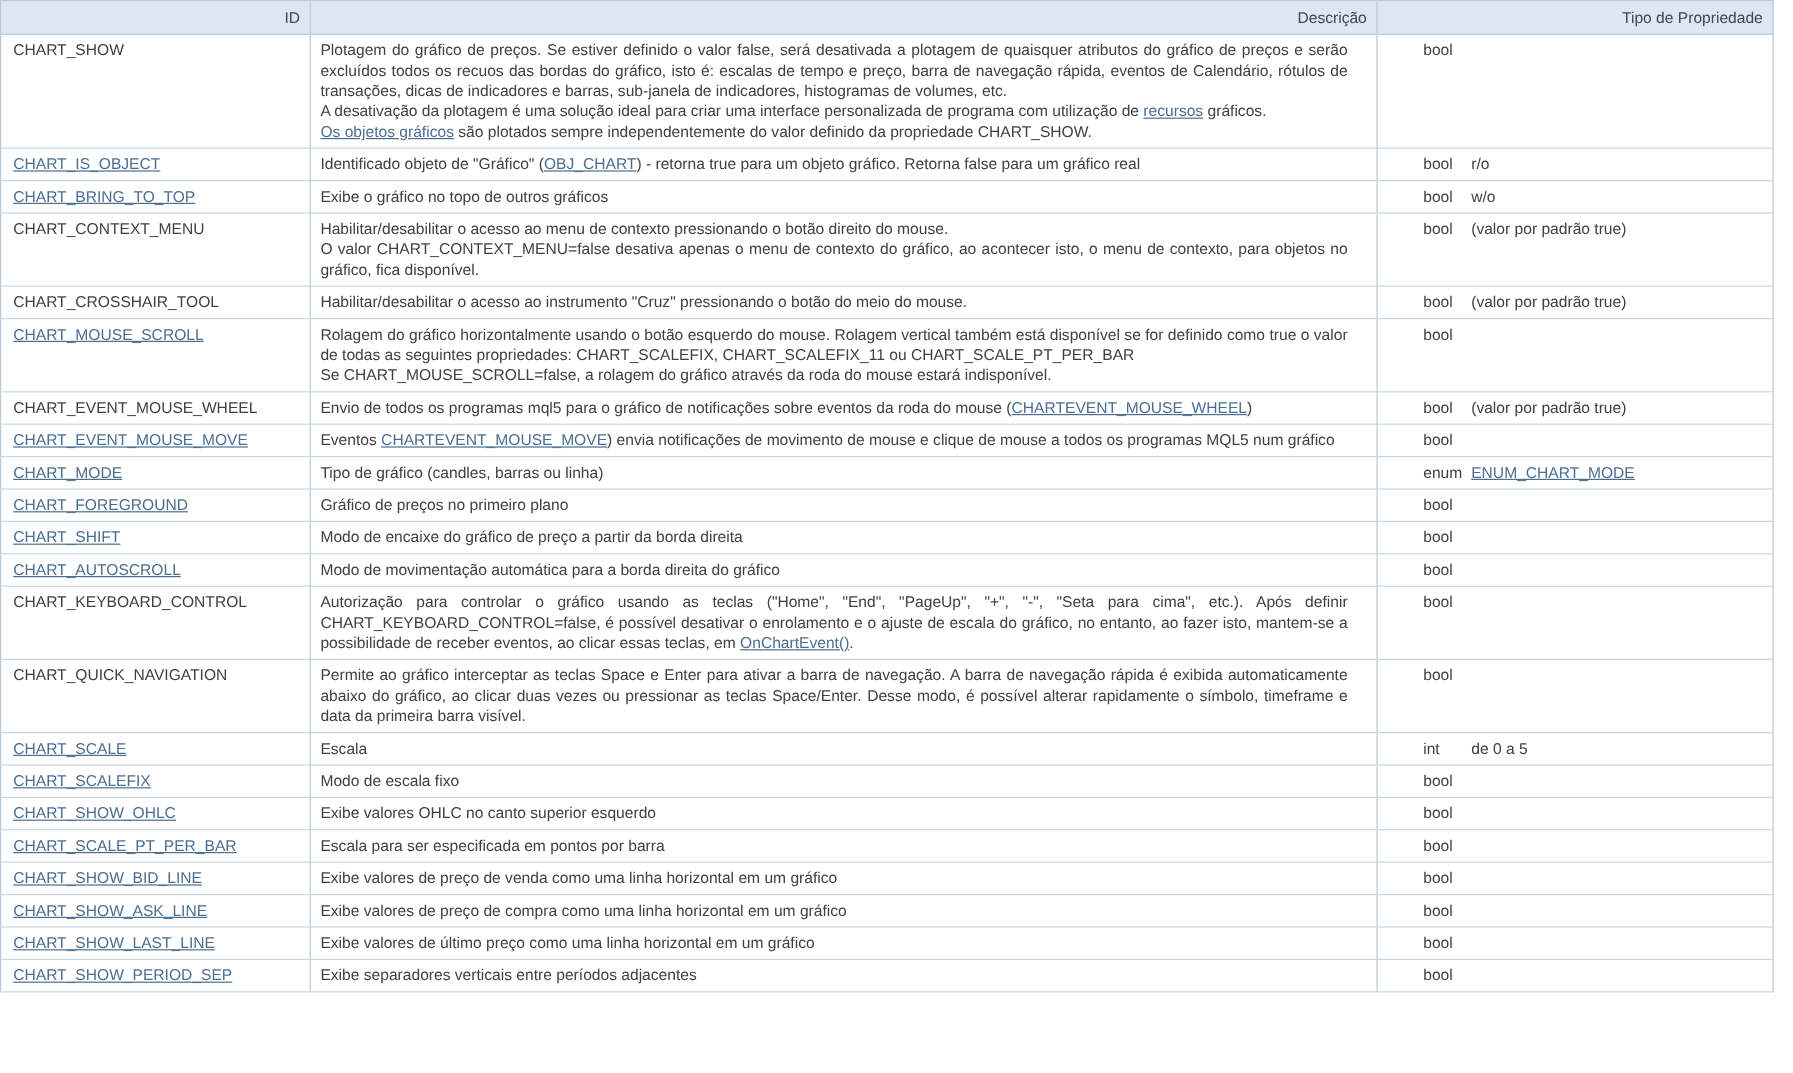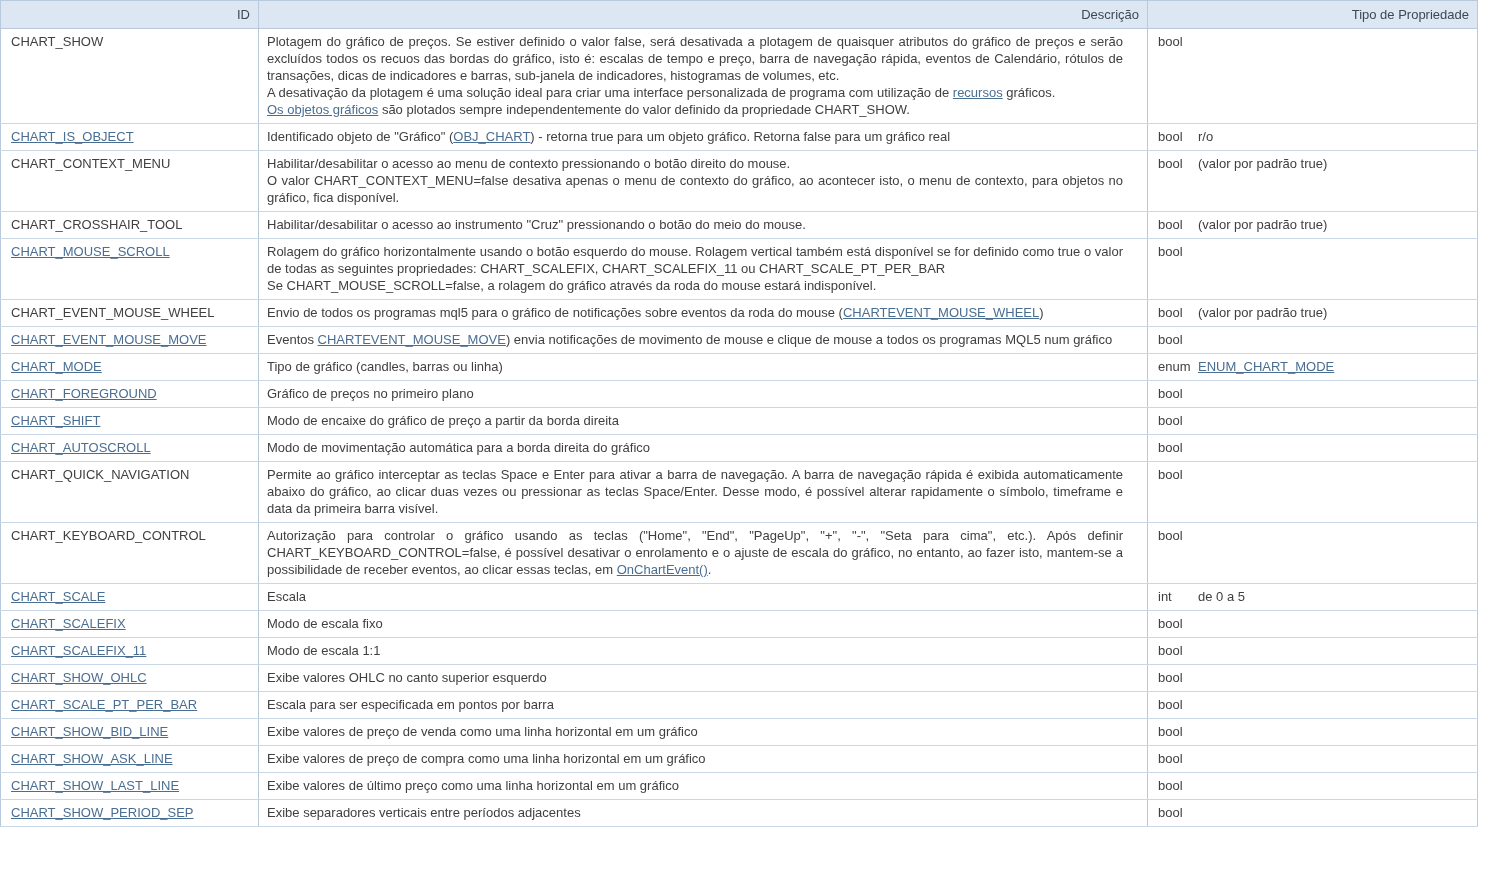--- a/index.html
+++ b/index.html
@@ -36,21 +36,21 @@
     vertical-align:top;
     padding:4px 10px 5px 10px;
     border-left:1px solid var(--border-vert);
     border-right:1px solid var(--border-vert);
     border-top:1px solid var(--border-horiz);
     border-bottom:1px solid var(--border-horiz);
   }
   td.cell-desc{padding:4px 24px 5px 8px;}
   td.cell-desc .para{text-align:justify;}
   a{color:var(--link);text-decoration:underline;cursor:pointer;}
-  .ptype{display:inline-block;min-width:34px;}
+  .ptype{display:inline-block;min-width:34px;margin-left:28px;}
   .pnote{margin-left:6px;margin-top:24px;}
 </style>
 </head>
 <body>
 
 <table>
   <colgroup>
     <col class="c-id">
     <col class="c-desc">
     <col class="c-type">
@@ -73,20 +73,27 @@
         <td class="cell-type"><span class="ptype">bool</span></td>
       </tr>
       <tr>
         <td class="cell-id"><a href="#">CHART_IS_OBJECT</a></td>
         <td class="cell-desc">
           <div class="para">Identificado objeto de "Gráfico" (<a href="#">OBJ_CHART</a>) - retorna true para um objeto gráfico. Retorna false para um gráfico real</div>
         </td>
         <td class="cell-type"><span class="ptype">bool</span><span class="pnote">r/o</span></td>
       </tr>
       <tr>
+        <td class="cell-id"><a href="#">CHART_BRING_TO_TOP</a></td>
+        <td class="cell-desc">
+          <div class="para">Exibe o gráfico no topo de outros gráficos</div>
+        </td>
+        <td class="cell-type"><span class="ptype">bool</span><span class="pnote">w/o</span></td>
+      </tr>
+      <tr>
         <td class="cell-id"><span>CHART_CONTEXT_MENU</span></td>
         <td class="cell-desc">
           <div class="para">Habilitar/desabilitar o acesso ao menu de contexto pressionando o botão direito do mouse.</div>
           <div class="para">O valor CHART_CONTEXT_MENU=false desativa apenas o menu de contexto do gráfico, ao acontecer isto, o menu de contexto, para objetos no gráfico, fica disponível.</div>
         </td>
         <td class="cell-type"><span class="ptype">bool</span><span class="pnote">(valor por padrão true)</span></td>
       </tr>
       <tr>
         <td class="cell-id"><span>CHART_CROSSHAIR_TOOL</span></td>
         <td class="cell-desc">
@@ -138,51 +145,44 @@
         <td class="cell-type"><span class="ptype">bool</span></td>
       </tr>
       <tr>
         <td class="cell-id"><a href="#">CHART_AUTOSCROLL</a></td>
         <td class="cell-desc">
           <div class="para">Modo de movimentação automática para a borda direita do gráfico</div>
         </td>
         <td class="cell-type"><span class="ptype">bool</span></td>
       </tr>
       <tr>
+        <td class="cell-id"><span>CHART_KEYBOARD_CONTROL</span></td>
+        <td class="cell-desc">
+          <div class="para">Autorização para controlar o gráfico usando as teclas ("Home", "End", "PageUp", "+", "-", "Seta para cima", etc.). Após definir CHART_KEYBOARD_CONTROL=false, é possível desativar o enrolamento e o ajuste de escala do gráfico, no entanto, ao fazer isto, mantem-se a possibilidade de receber eventos, ao clicar essas teclas, em <a href="#">OnChartEvent()</a>.</div>
+        </td>
+        <td class="cell-type"><span class="ptype">bool</span></td>
+      </tr>
+      <tr>
         <td class="cell-id"><span>CHART_QUICK_NAVIGATION</span></td>
         <td class="cell-desc">
           <div class="para">Permite ao gráfico interceptar as teclas Space e Enter para ativar a barra de navegação. A barra de navegação rápida é exibida automaticamente abaixo do gráfico, ao clicar duas vezes ou pressionar as teclas Space/Enter. Desse modo, é possível alterar rapidamente o símbolo, timeframe e data da primeira barra visível.</div>
         </td>
         <td class="cell-type"><span class="ptype">bool</span></td>
       </tr>
       <tr>
-        <td class="cell-id"><span>CHART_KEYBOARD_CONTROL</span></td>
-        <td class="cell-desc">
-          <div class="para">Autorização para controlar o gráfico usando as teclas ("Home", "End", "PageUp", "+", "-", "Seta para cima", etc.). Após definir CHART_KEYBOARD_CONTROL=false, é possível desativar o enrolamento e o ajuste de escala do gráfico, no entanto, ao fazer isto, mantem-se a possibilidade de receber eventos, ao clicar essas teclas, em <a href="#">OnChartEvent()</a>.</div>
-        </td>
-        <td class="cell-type"><span class="ptype">bool</span></td>
-      </tr>
-      <tr>
         <td class="cell-id"><a href="#">CHART_SCALE</a></td>
         <td class="cell-desc">
           <div class="para">Escala</div>
         </td>
         <td class="cell-type"><span class="ptype">int</span><span class="pnote">de 0 a 5</span></td>
       </tr>
       <tr>
         <td class="cell-id"><a href="#">CHART_SCALEFIX</a></td>
         <td class="cell-desc">
           <div class="para">Modo de escala fixo</div>
-        </td>
-        <td class="cell-type"><span class="ptype">bool</span></td>
-      </tr>
-      <tr>
-        <td class="cell-id"><a href="#">CHART_SCALEFIX_11</a></td>
-        <td class="cell-desc">
-          <div class="para">Modo de escala 1:1</div>
         </td>
         <td class="cell-type"><span class="ptype">bool</span></td>
       </tr>
       <tr>
         <td class="cell-id"><a href="#">CHART_SHOW_OHLC</a></td>
         <td class="cell-desc">
           <div class="para">Exibe valores OHLC no canto superior esquerdo</div>
         </td>
         <td class="cell-type"><span class="ptype">bool</span></td>
       </tr>

